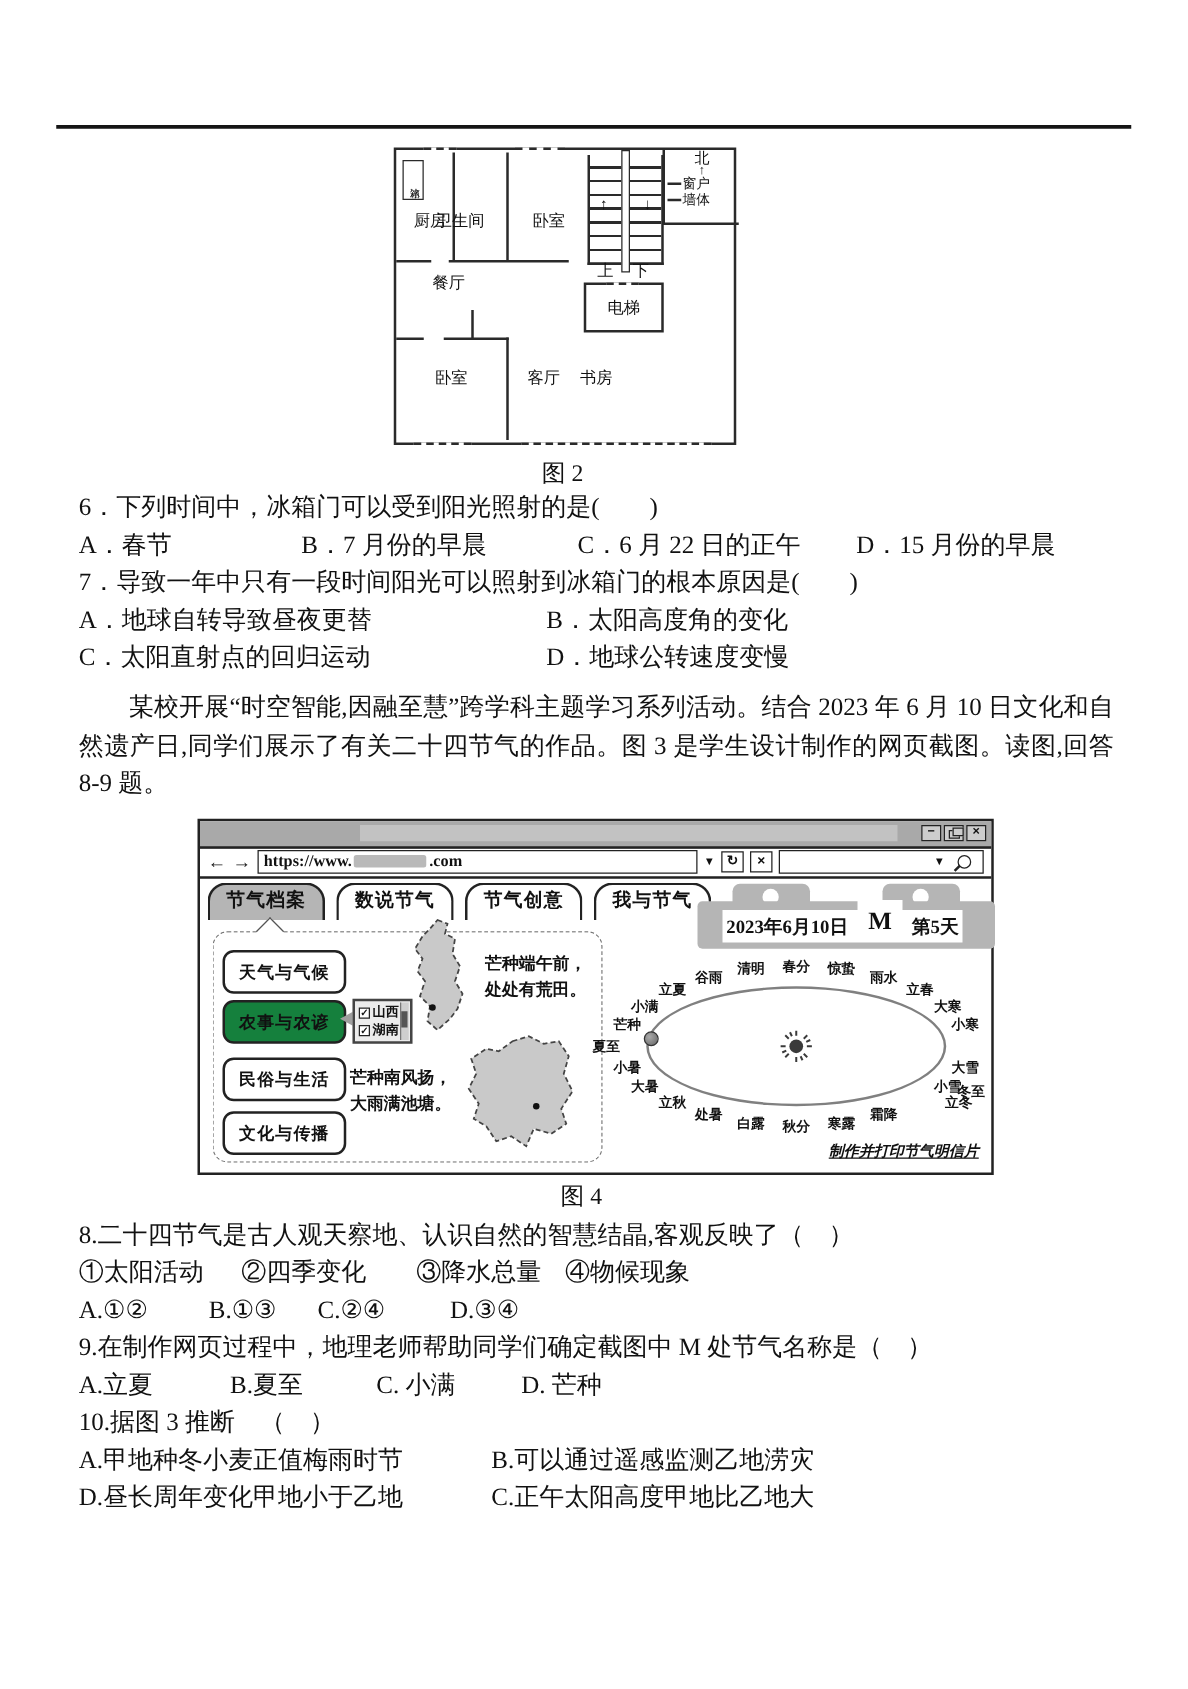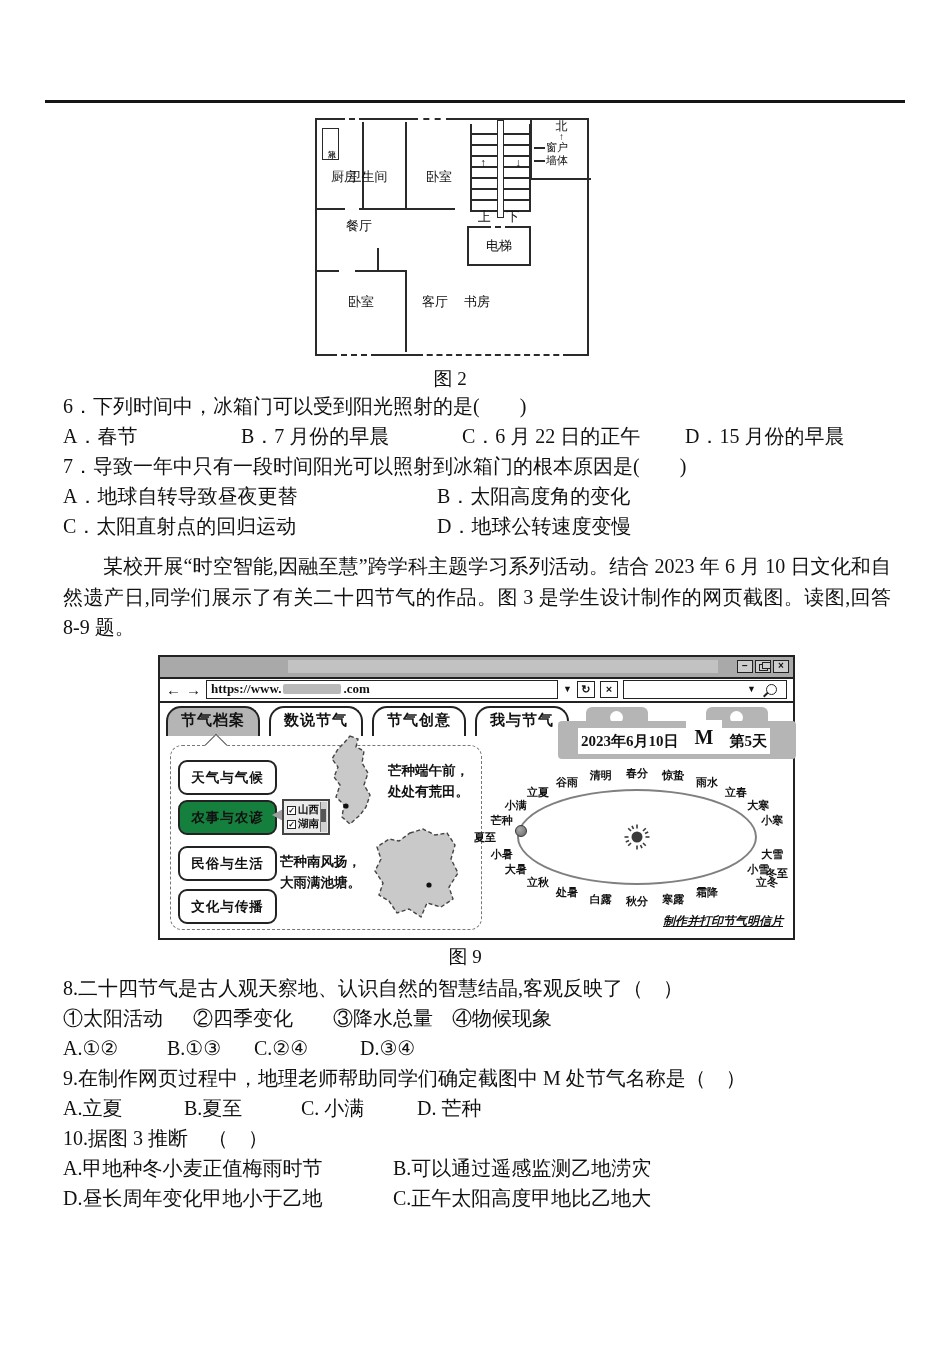--- a/index.html
+++ b/index.html
@@ -346,21 +346,21 @@
           <span class="orbit-term" style="left: 222px; top: 120.426px;">霜降</span>
           <span class="orbit-term" style="left: 239px; top: 110.255px; margin-left: 43px;">立冬</span>
           <span class="orbit-term" style="left: 273.244px; top: 97px;">小雪</span>
           <span class="orbit-term" style="left: 287.23px; top: 81.5644px;">大雪</span>
         </div>
     </div>
 
     <div class="footer-link">制作并打印节气明信片</div>
   </div>
 
-  <div class="fig-caption" style="left:425px; top:944px;">图 9</div>
+  <div class="fig-caption" style="left:425px; top:944px;">图 4</div>
 
   <div class="tline" style="top:976px;">8.二十四节气是古人观天察地、认识自然的智慧结晶,客观反映了（　）</div>
   <div class="tline optrow q8o" style="top:1036px;">
     <span>A.①②</span>
     <span>B.①③</span>
     <span>C.②④</span>
     <span>D.③④</span>
   </div>
   <div class="tline optrow q8i" style="top:1006px;">
     <span>①太阳活动</span>

